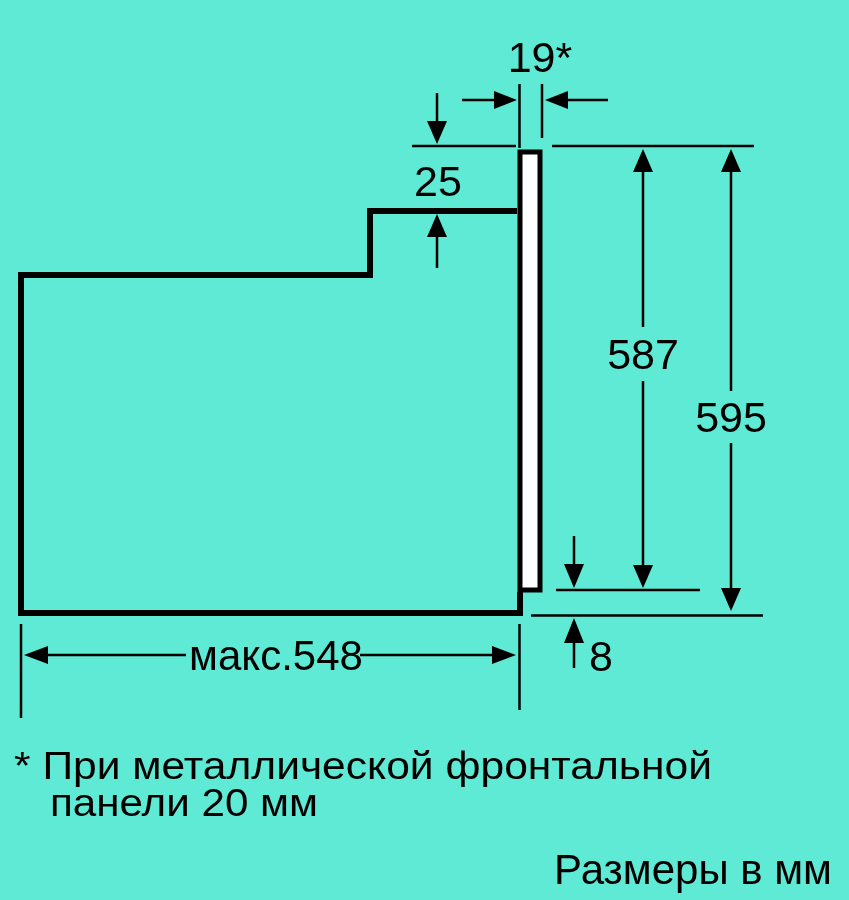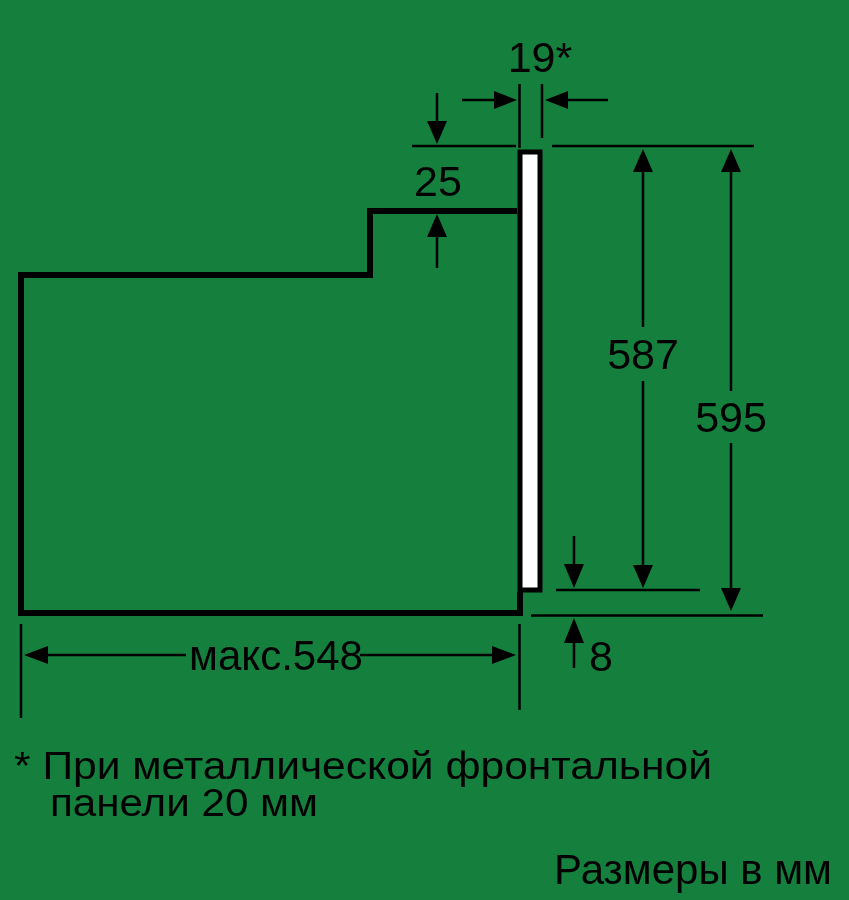--- a/index.html
+++ b/index.html
@@ -4,21 +4,21 @@
 <style>
   html, body {
     margin: 0;
     padding: 0;
     background: #ffffff;
   }
   .stage {
     position: relative;
     width: 849px;
     height: 900px;
-    background: #15803d;
+    background: #5eead4;
     overflow: hidden;
     font-family: "Liberation Sans", sans-serif;
   }
   svg { display: block; }
   svg text {
     font-family: "Liberation Sans", sans-serif;
     fill: #000000;
   }
   .dim-label { font-size: 43px; }
   .dim-label-mid { font-size: 42px; }

